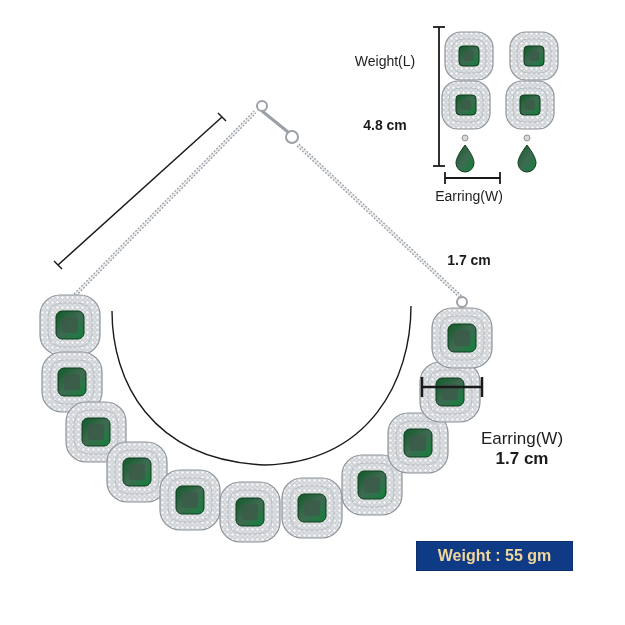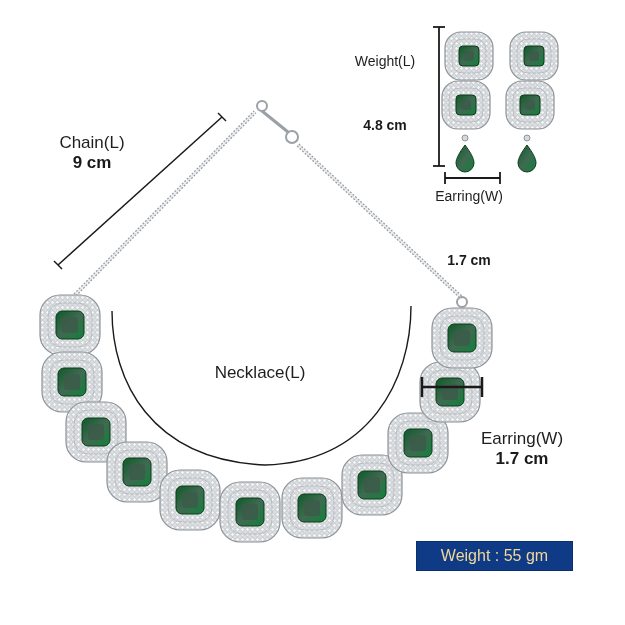--- a/index.html
+++ b/index.html
@@ -7,21 +7,21 @@
          font-family: "Liberation Sans", "DejaVu Sans", sans-serif; color: #1a1a1a; }
   .canvas { position: absolute; left: 0; top: 0; width: 625px; height: 625px; }
   .label { position: absolute; text-align: center; line-height: 1.15; }
   .label .name { display: block; font-size: 16px; font-weight: normal; color: #1e1e1e; }
   .label .value { display: block; font-size: 16px; font-weight: bold; color: #1a1a1a; }
   .label.big .name { font-size: 17px; }
   .label.big .value { font-size: 17px; }
   .label.sm .name { font-size: 14px; }
   .label.sm .value { font-size: 14px; margin-top: 48px; }
   .weight-badge { position: absolute; left: 416px; top: 541px; width: 157px; height: 30px;
-                  background: #0e3a86; color: #f2d79a; font-weight: normal; font-size: 16px;
+                  background: #0e3a86; color: #f2d79a; font-weight: bold; font-size: 16px;
                   display: flex; align-items: center; justify-content: center;
                   box-sizing: border-box; border: 1px solid #0a2e6e; }
 </style>
 </head>
 <body>
 
 <div class="canvas">
   <svg width="625" height="625" viewBox="0 0 625 625">
     <defs>
       <pattern id="pave" width="5" height="5" patternUnits="userSpaceOnUse">
@@ -107,27 +107,22 @@
       <line x1="433" y1="166" x2="445" y2="166"></line>
     </g>
     <g stroke="#1a1a1a" stroke-width="1.8">
       <line x1="445" y1="178" x2="500" y2="178"></line>
       <line x1="445" y1="172" x2="445" y2="184"></line>
       <line x1="500" y1="172" x2="500" y2="184"></line>
     </g>
   </svg>
 
   
-  <div class="label big" style="left:52px; top:133px; width:80px;">
-    <span class="name">Chain(L)</span>
-    <span class="value">9 cm</span>
-  </div>
 
   <div class="label big" style="left:200px; top:363px; width:120px;">
-    <span class="name">Necklace(L)</span>
   </div>
 
   <div class="label big" style="left:458px; top:429px; width:128px;">
     <span class="name">Earring(W)</span>
     <span class="value">1.7 cm</span>
   </div>
 
   <div class="label sm" style="left:340px; top:53px; width:90px;">
     <span class="name">Weight(L)</span>
     <span class="value">4.8 cm</span>

